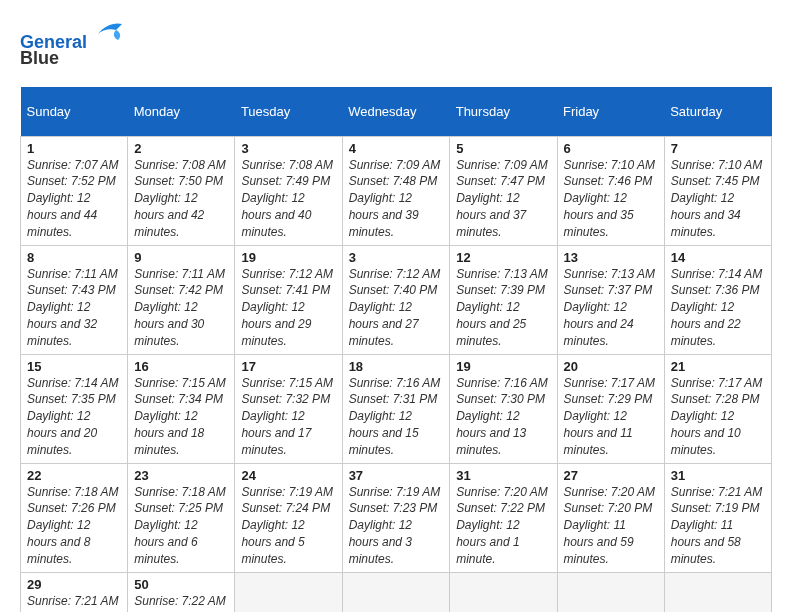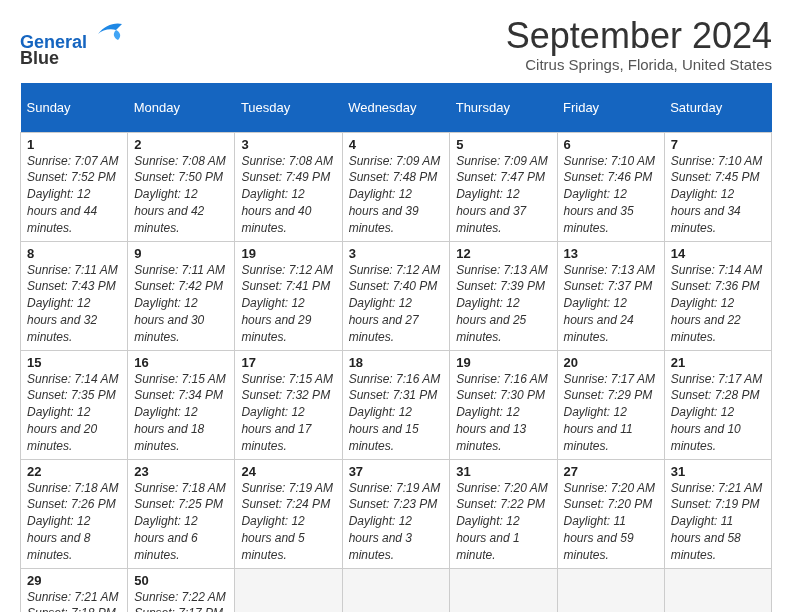--- a/index.html
+++ b/index.html
@@ -9,22 +9,22 @@
       width: 792px;
       height: 612px;
       overflow: hidden;
     }
     .container {
       padding: 16px 20px 10px 20px;
     }
     .header-section {
       display: flex;
       justify-content: space-between;
-      align-items: flex-start;
-      margin-bottom: 10px;
+      align-items: center;
+      margin-bottom: 18px;
     }
     .logo {
       display: flex;
       align-items: center;
       margin-top: 4px;
     }
     .logo-text {
       font-size: 18px;
       font-weight: bold;
       color: #333;
@@ -104,24 +104,20 @@
             <span class="logo-text"><span>General</span></span>
             <svg class="logo-bird" viewBox="0 0 30 28">
               <path d="M28 4 C20 2, 10 6, 4 14 C8 10, 16 8, 22 10 L28 4Z" fill="#1e88e5"></path>
               <path d="M22 10 C26 12, 28 16, 24 20 C20 18, 18 14, 22 10Z" fill="#42a5f5"></path>
             </svg>
           </div>
         </div>
         <div class="logo-text" style="color:#333;margin-top:-4px;">Blue</div>
       </div>
     </div>
-    <div class="title-section">
-      <div class="month-title">September 2024</div>
-      <div class="subtitle">Citrus Springs, Florida, United States</div>
-    </div>
   </div>
 
   <table class="calendar">
     <thead>
       <tr>
       <th>Sunday</th>
           <th>Monday</th>
           <th>Tuesday</th>
           <th>Wednesday</th>
           <th>Thursday</th>

